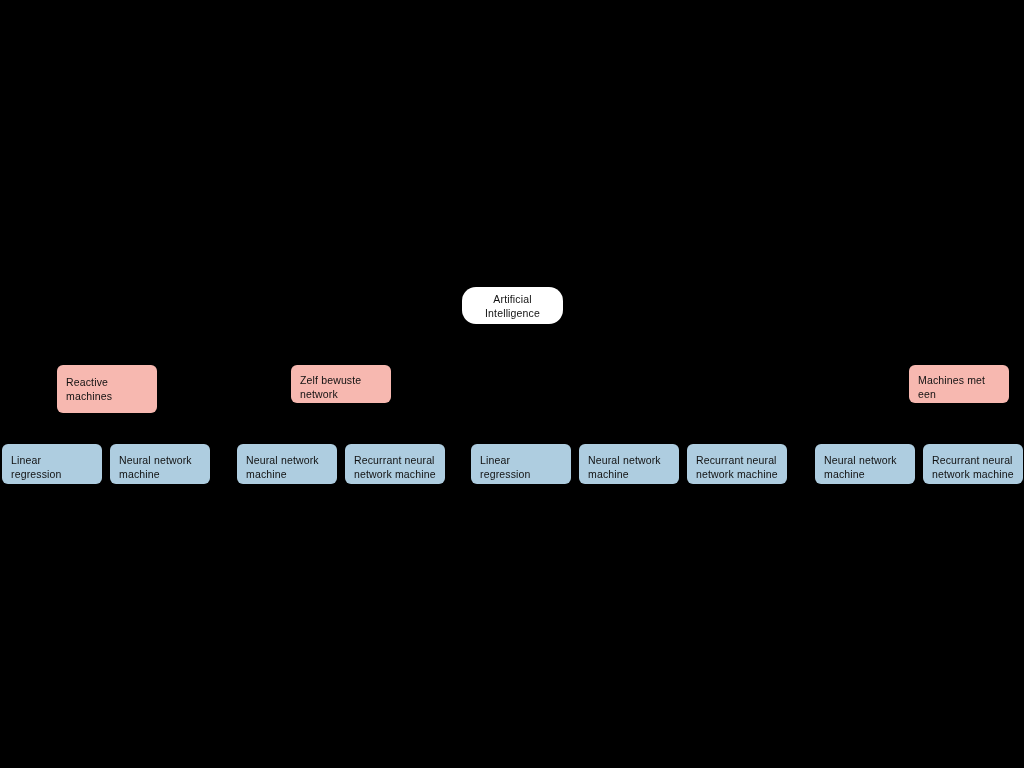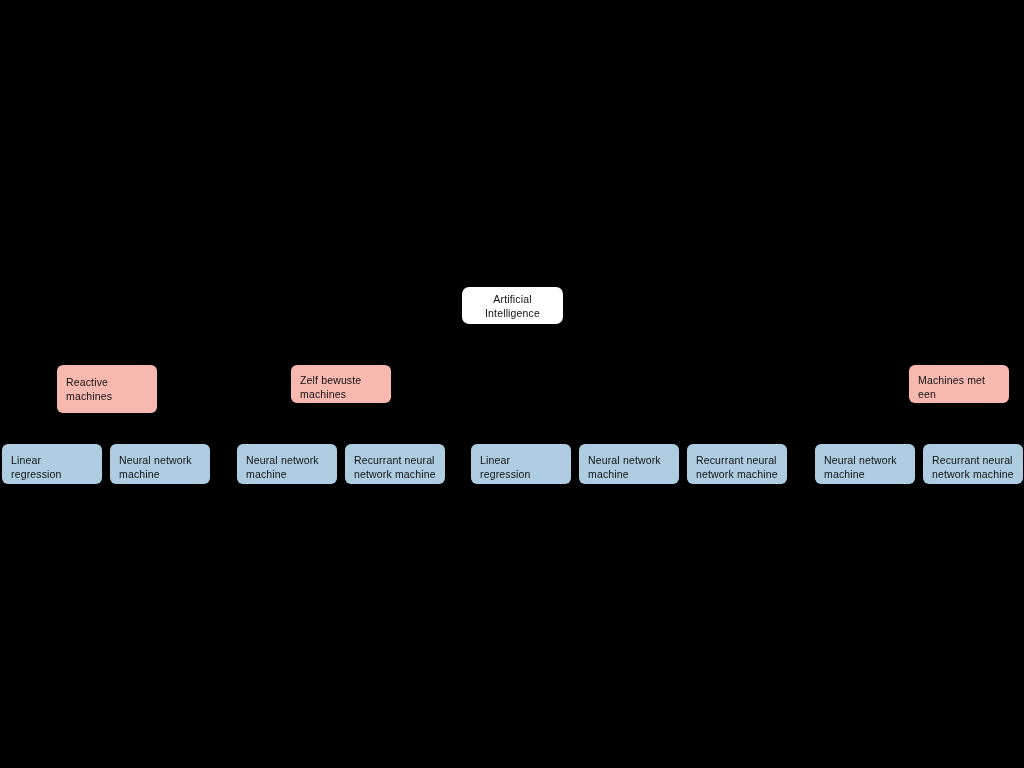--- a/index.html
+++ b/index.html
@@ -29,21 +29,21 @@
     border-radius: 6px;
     color: #111111;
     font-size: 10.5px;
     line-height: 14px;
     letter-spacing: 0.15px;
     white-space: pre-line;
     overflow: hidden;
   }
   .node-root {
     background: #ffffff;
-    border-radius: 7px;
+    border-radius: 14px;
     display: flex;
     align-items: center;
     justify-content: center;
     text-align: center;
     padding: 0 8px;
   }
   .node-cat {
     background: #f7b8b0;
     display: flex;
     align-items: flex-start;
@@ -72,21 +72,21 @@
   <div class="node node-root" style="left:462px; top:287px; width:101px; height:37px;">
     <span class="node-label">Artificial Intelligence</span>
   </div>
 
   <div class="node node-cat single" style="left:57px; top:365px; width:100px; height:48px;">
     <span class="node-label">Reactive machines</span>
   </div>
 
   <div class="node node-cat" style="left:291px; top:365px; width:100px; height:38px;">
     <span class="node-label">Zelf bewuste
-machines</span>
+network</span>
   </div>
 
 
   <div class="node node-cat" style="left:868px; top:365px; width:100px; height:38px;margin-left:41px;">
     <span class="node-label">Machines met een
 Theory of mind</span>
   </div>
 
   <div class="node node-leaf" style="left:2px; top:444px; width:100px; height:40px;">
     <span class="node-label">Linear regression

